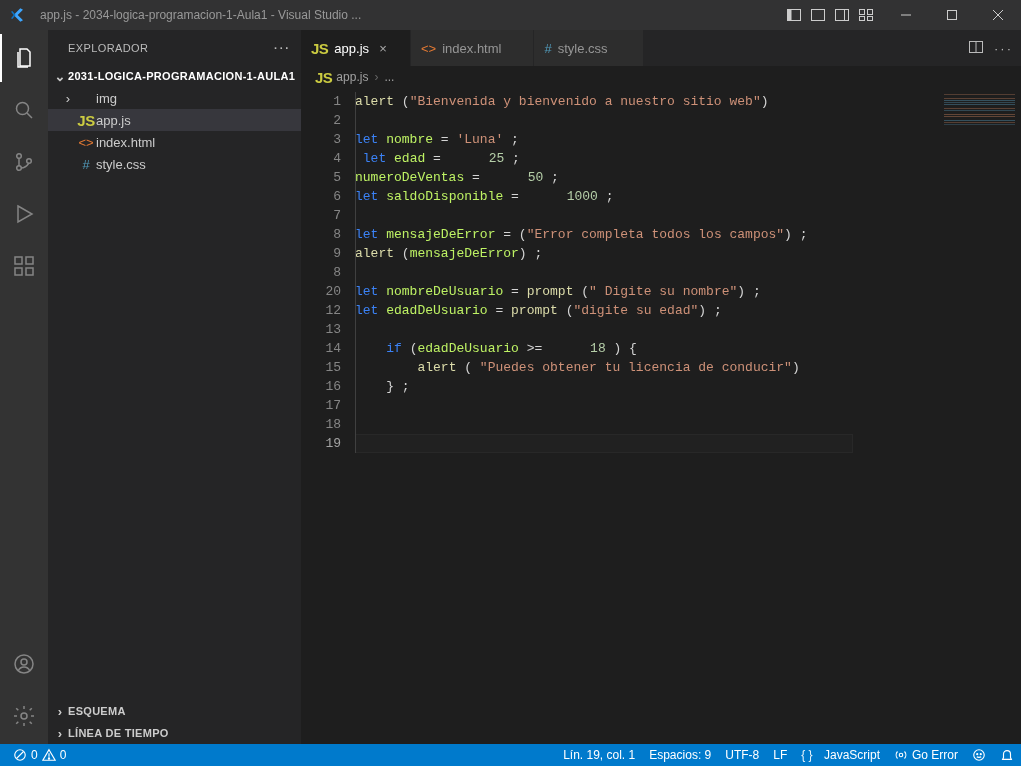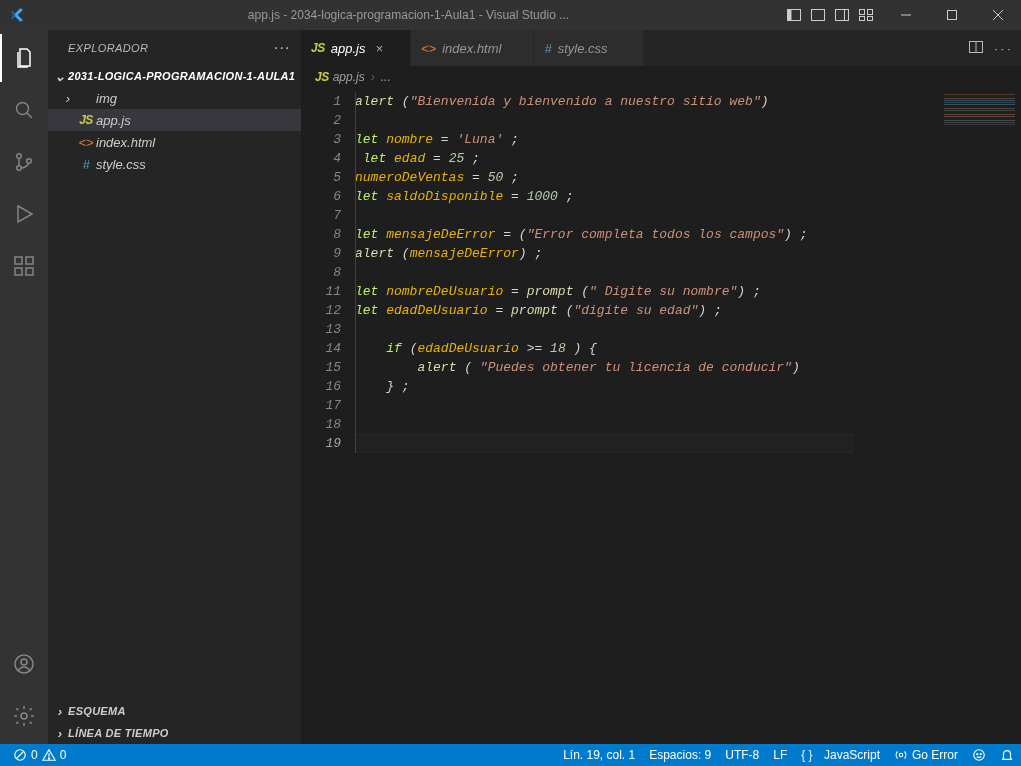--- a/index.html
+++ b/index.html
@@ -16,28 +16,28 @@
   .titlebar {
     height: 30px; background: #323233;
     display: flex; align-items: center; color: #ccc;
     font-size: 12px;
     user-select: none;
   }
   .titlebar .vsicon { width: 34px; display:flex; align-items:center; justify-content:center; }
   .titlebar .vsicon svg { width:16px; height:16px; }
   .titlebar .menu { display: flex; gap: 0; }
   .titlebar .menu span { padding: 6px 9px; cursor: default; }
-  .titlebar .title { flex:1; text-align:center; color:#999; overflow:hidden; white-space:nowrap; text-overflow:ellipsis; padding: 0 6px;}
+  .titlebar .title { flex:1; color:#999; overflow:hidden; white-space:nowrap; text-overflow:ellipsis; padding: 0 6px;}
   .titlebar .right { display:flex; align-items:center; }
   .titlebar .layout-icons { display:flex; gap:2px; padding-right:6px;}
   .titlebar .layout-icons span { width:22px; height:22px; display:flex; align-items:center; justify-content:center; }
   .titlebar .winbtn { width:46px; height:30px; display:flex; align-items:center; justify-content:center; }
 
   
-  .main { flex:1; display:flex; overflow:hidden;font-style:italic; }
+  .main { flex:1; display:flex; overflow:hidden; }
   .activitybar {
     width: 48px; background:#333333;
     display:flex; flex-direction:column; justify-content:space-between;
     align-items:center; padding: 4px 0;
   }
   .activitybar .top, .activitybar .bottom { display:flex; flex-direction:column; gap:4px; align-items:center;}
   .activitybar .ab-item {
     width:48px; height:48px; display:flex; align-items:center; justify-content:center;
     color:#858585; position:relative;
   }
@@ -117,35 +117,35 @@
     position:absolute; width:1px; background:#404040;
   }
   .minimap {
     width:84px; background:#1e1e1e; border-left:1px solid #1e1e1e;
     position:relative;
   }
   .minimap .blob {
     position:absolute; left:6px; right:6px; height:1px; background:#3a5a6a;
   }
 
-  .tok-kw { color:#bef264;}
+  .tok-kw { color:#3b82f6;}
   .tok-fn { color:#dcdcaa;}
   .tok-str { color:#ce9178;}
-  .tok-num { color:#b5cea8;}
-  .tok-var { color:#eab308;text-align:center;}
+  .tok-num { color:#b5cea8;margin-left:40px;}
+  .tok-var { color:#bef264;text-align:center;}
 
   .statusbar {
     height: 22px; background:#007acc; color:#fff; font-size:12px;
     display:flex; align-items:center; justify-content:space-between;
     padding: 0 0 0 6px;
   }
   .statusbar .left, .statusbar .right { display:flex; align-items:center; gap:0;}
   .statusbar .sb { padding: 0 7px; display:flex; align-items:center; gap:4px; height:22px;}
 
-  .ic-file-js { color:#cbcb41; font-weight:bold; font-size:12px; letter-spacing:-0.5px;}
+  .ic-file-js { color:#cbcb41; font-weight:bold; font-size:15px; letter-spacing:-0.5px;}
   .ic-file-html { color:#e37933; }
   .ic-file-css { color:#519aba; }
   .folder-ic { color:#c5c5c5; }
 
   .small-svg { width:16px; height:16px; }
 </style>
 </head>
 <body>
 
 <div class="titlebar">
@@ -341,21 +341,21 @@
           <div>1</div>
           <div>2</div>
           <div>3</div>
           <div>4</div>
           <div>5</div>
           <div>6</div>
           <div>7</div>
           <div>8</div>
           <div>9</div>
           <div>8</div>
-          <div>11</div>
+          <div>20</div>
           <div>12</div>
           <div>13</div>
           <div>14</div>
           <div>15</div>
           <div>16</div>
           <div>17</div>
           <div>18</div>
           <div class="current">19</div>
         </div>
       <div class="code" id="code"><div class="current-line-bg" style="top: 346px;"></div><div class="indent-guide" style="left: 0px; top: 4px; height: 361px;"></div><div><span class="tok-fn">alert</span><span> (</span><span class="tok-str">"Bienvenida y bienvenido a nuestro sitio web"</span><span>)</span></div><div>&nbsp;</div><div><span class="tok-kw">let</span><span> </span><span class="tok-var">nombre</span><span> = </span><span class="tok-str">'Luna'</span><span> ;</span></div><div><span> </span><span class="tok-kw">let</span><span> </span><span class="tok-var">edad</span><span> = </span><span class="tok-num">25</span><span> ;</span></div><div><span class="tok-var">numeroDeVentas</span><span> = </span><span class="tok-num">50</span><span> ;</span></div><div><span class="tok-kw">let</span><span> </span><span class="tok-var">saldoDisponible</span><span> = </span><span class="tok-num">1000</span><span> ;</span></div><div>&nbsp;</div><div><span class="tok-kw">let</span><span> </span><span class="tok-var">mensajeDeError</span><span> = (</span><span class="tok-str">"Error completa todos los campos"</span><span>) ;</span></div><div><span class="tok-fn">alert</span><span> (</span><span class="tok-var">mensajeDeError</span><span>) ;</span></div><div>&nbsp;</div><div><span class="tok-kw">let</span><span> </span><span class="tok-var">nombreDeUsuario</span><span> = </span><span class="tok-fn">prompt</span><span> (</span><span class="tok-str">" Digite su nombre"</span><span>) ;</span></div><div><span class="tok-kw">let</span><span> </span><span class="tok-var">edadDeUsuario</span><span> = </span><span class="tok-fn">prompt</span><span> (</span><span class="tok-str">"digite su edad"</span><span>) ;</span></div><div>&nbsp;</div><div><span>    </span><span class="tok-kw">if</span><span> (</span><span class="tok-var">edadDeUsuario</span><span> &gt;= </span><span class="tok-num">18</span><span> ) {</span></div><div><span>        </span><span class="tok-fn">alert</span><span> ( </span><span class="tok-str">"Puedes obtener tu licencia de conducir"</span><span>)</span></div><div><span>    } ;</span></div><div>&nbsp;</div><div>&nbsp;</div><div>&nbsp;</div></div>

